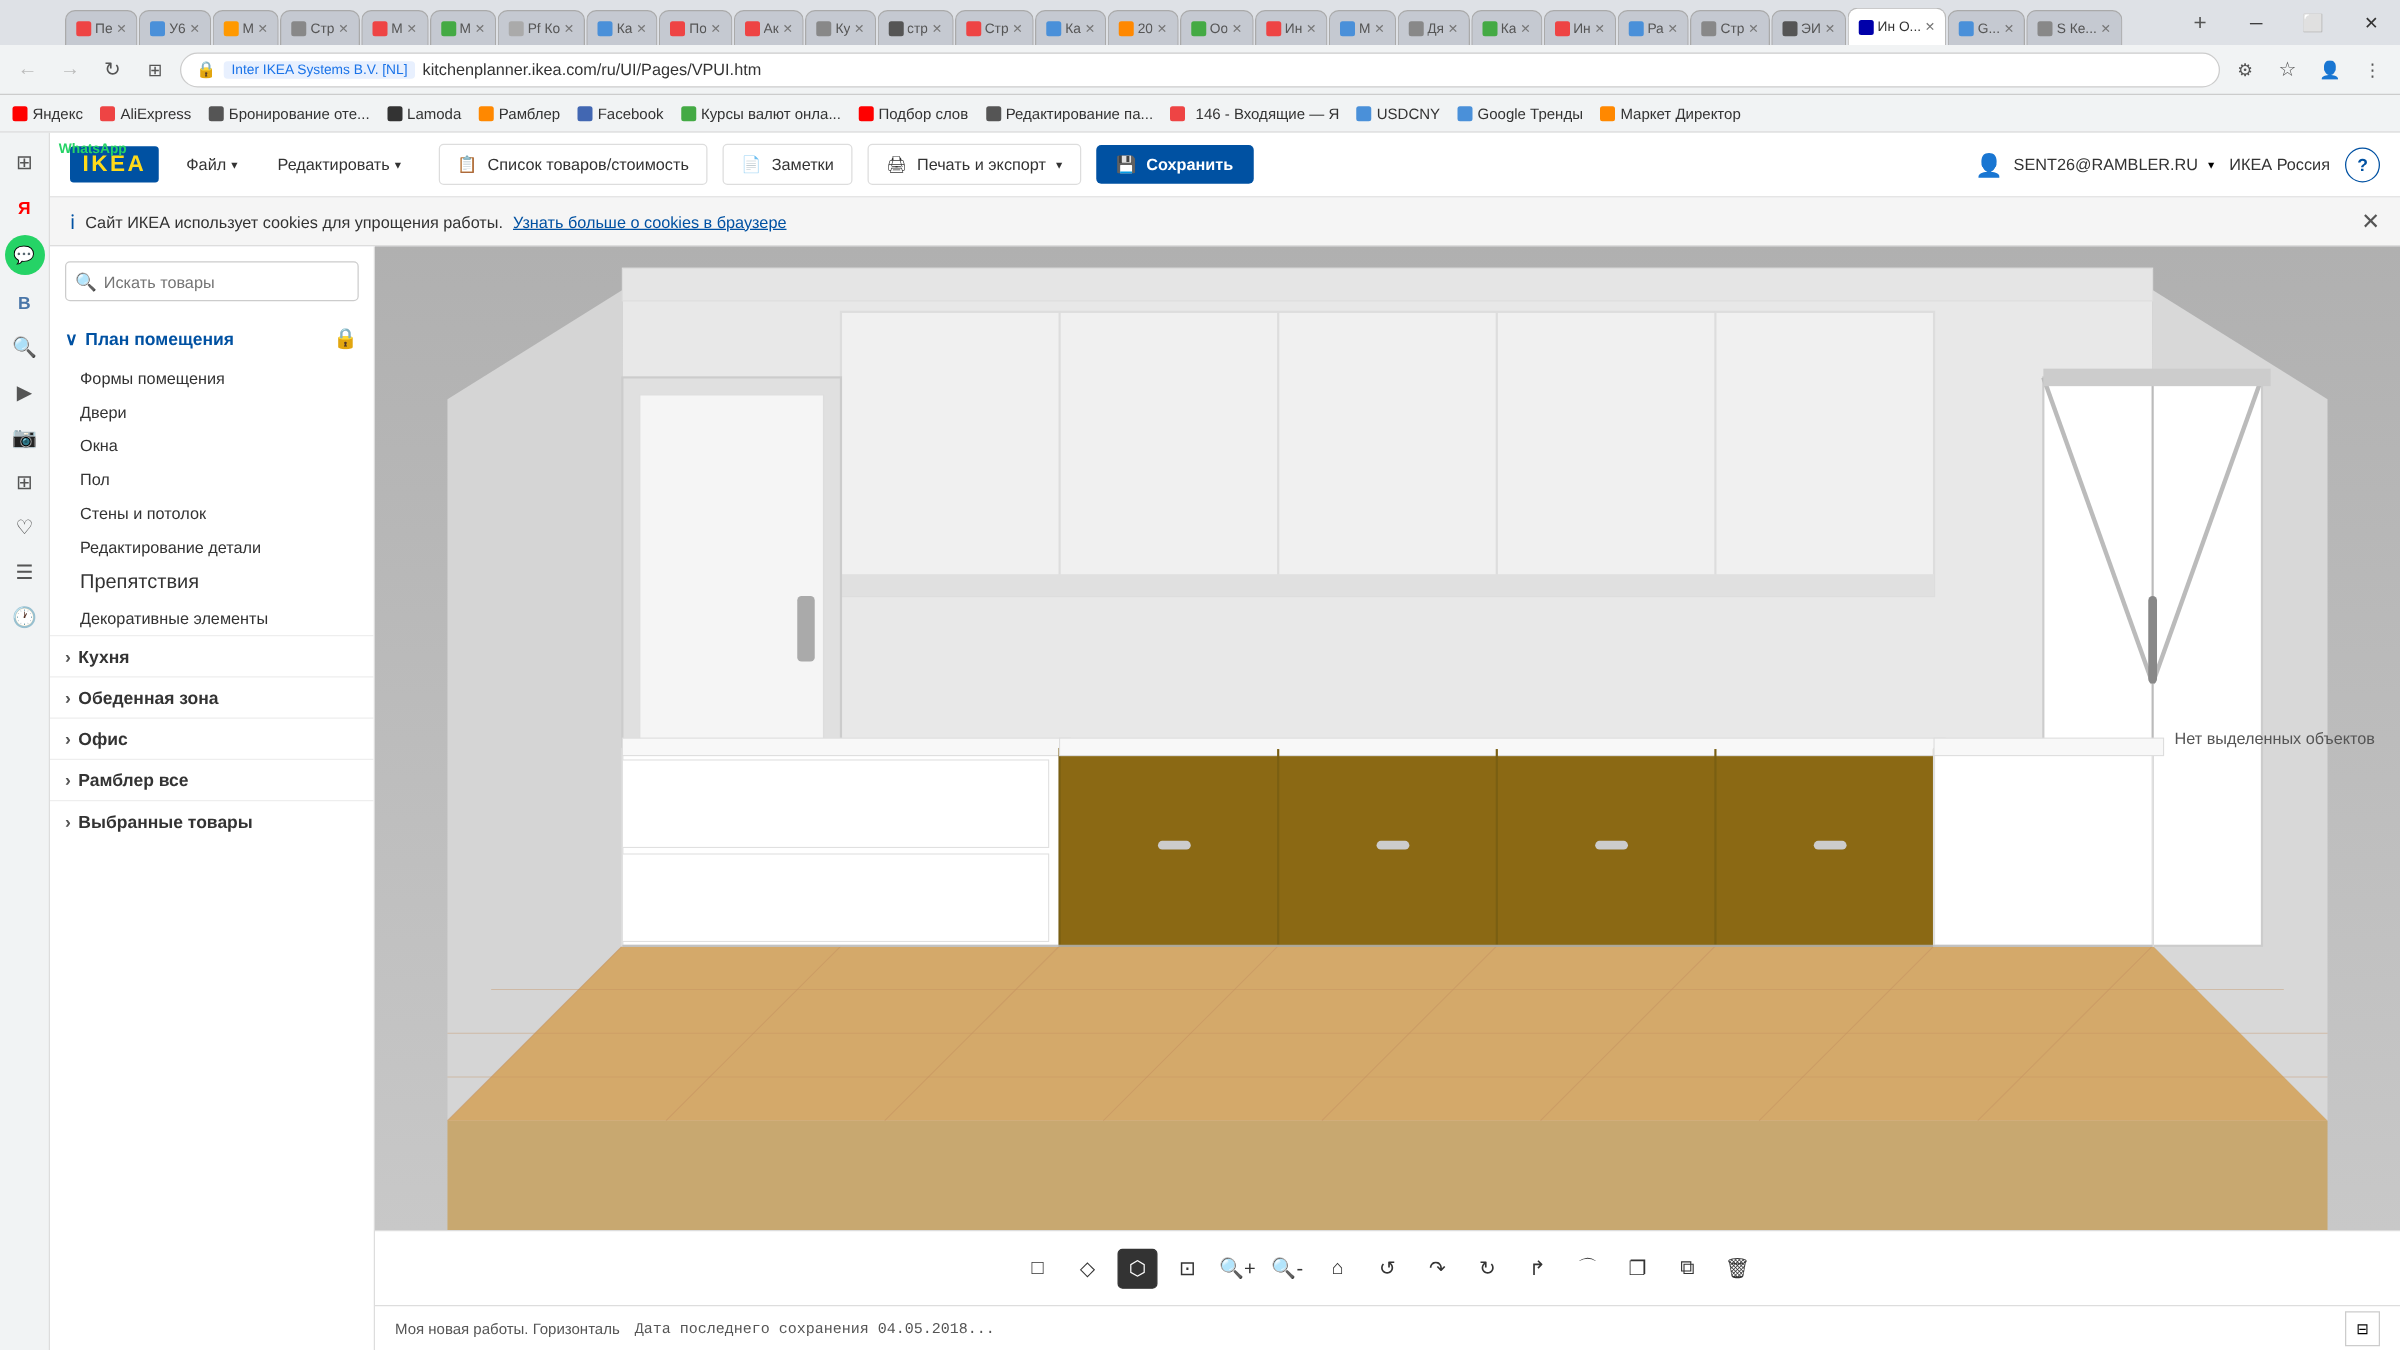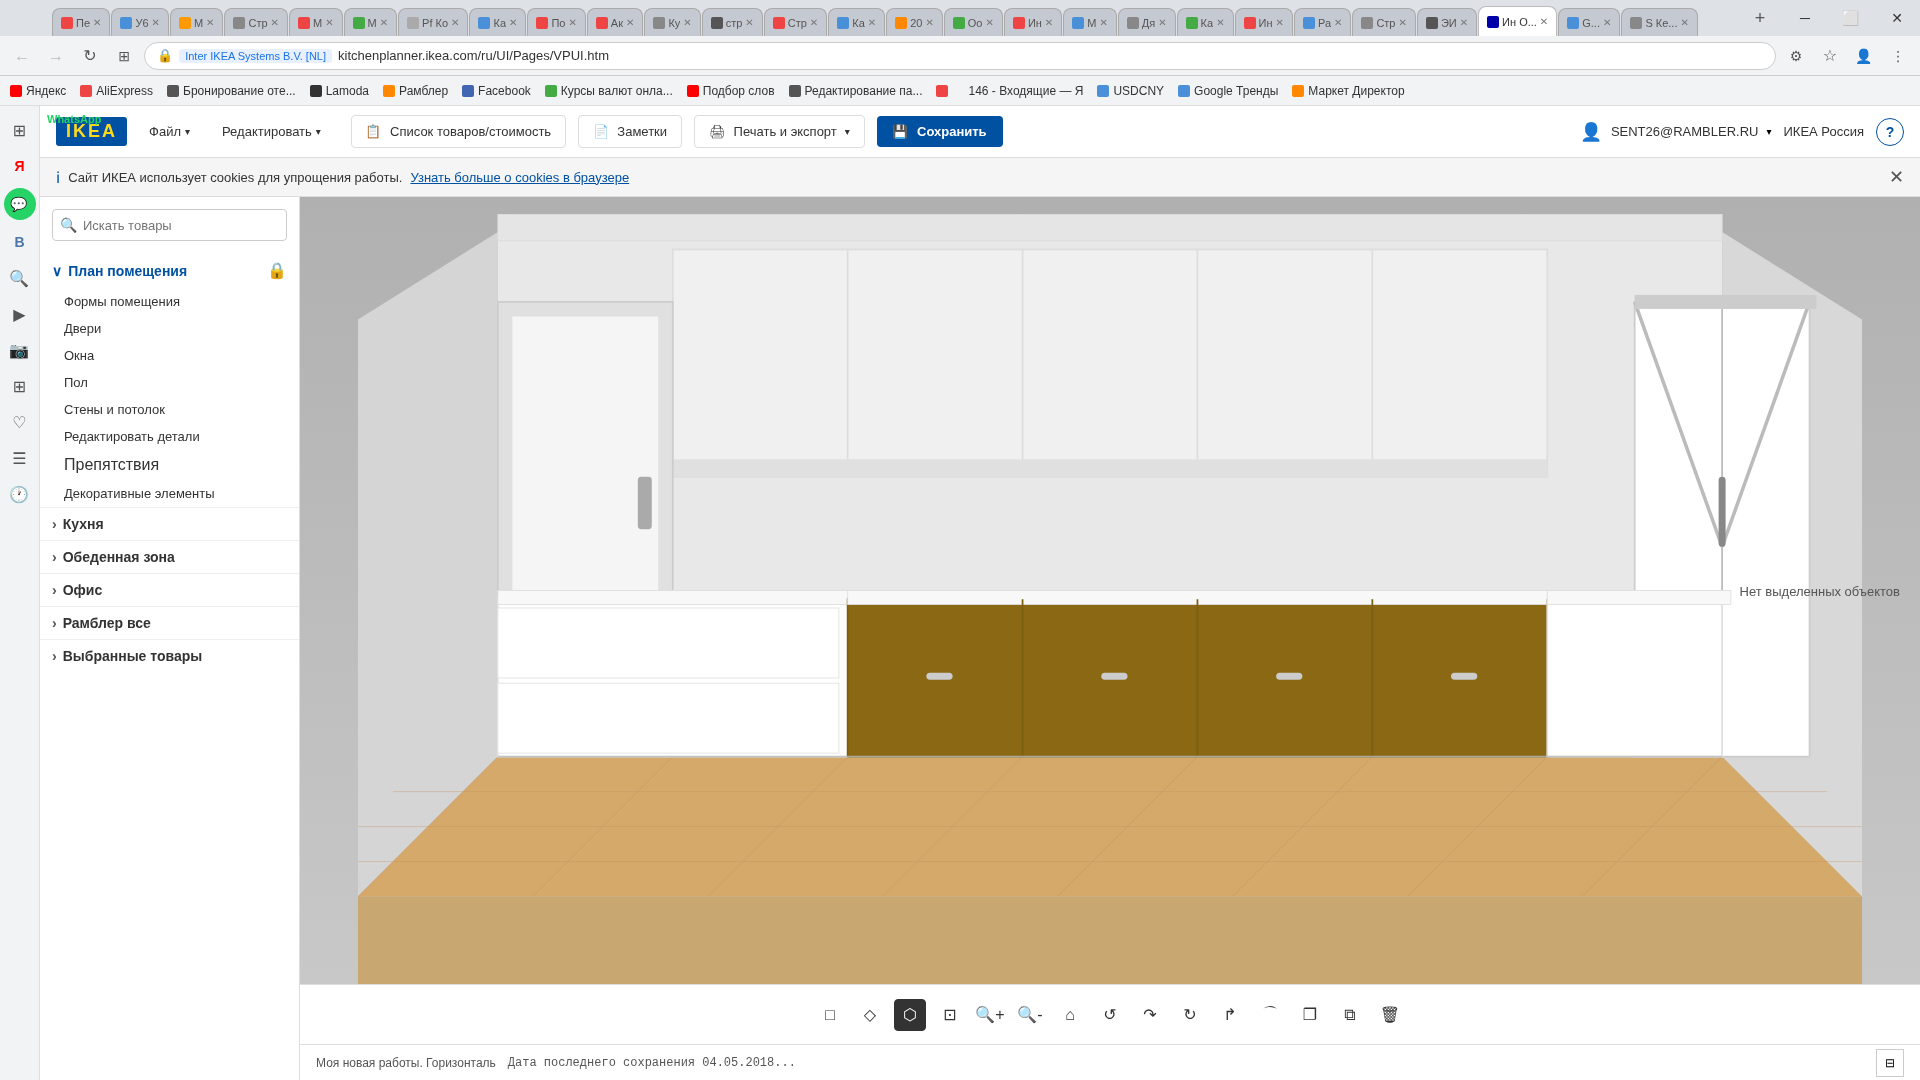--- a/index.html
+++ b/index.html
@@ -210,21 +210,21 @@
           <span>Курсы валют онла...</span>
         </div>
         <div style="display: flex; align-items: center; padding: 2px 6px; font-size: 12px; color: rgb(51, 51, 51); cursor: pointer; border-radius: 3px; white-space: nowrap; gap: 4px;">
           <span style="width: 12px; height: 12px; border-radius: 2px; background: rgb(255, 0, 0); flex-shrink: 0; display: inline-block;"></span>
           <span>Подбор слов</span>
         </div>
         <div style="display: flex; align-items: center; padding: 2px 6px; font-size: 12px; color: rgb(51, 51, 51); cursor: pointer; border-radius: 3px; white-space: nowrap; gap: 4px;">
           <span style="width: 12px; height: 12px; border-radius: 2px; background: rgb(85, 85, 85); flex-shrink: 0; display: inline-block;"></span>
           <span>Редактирование па...</span>
         </div>
-        <div style="display: flex; align-items: center; padding: 2px 6px; font-size: 12px; color: rgb(51, 51, 51); cursor: pointer; border-radius: 3px; white-space: nowrap; gap: 20px;">
+        <div style="display: flex; align-items: center; padding: 2px 6px; font-size: 12px; color: rgb(51, 51, 51); cursor: pointer; border-radius: 3px; white-space: nowrap; gap: 8px;">
           <span style="width: 12px; height: 12px; border-radius: 2px; background: rgb(238, 68, 68); flex-shrink: 0; display: inline-block;"></span>
           <span>146 - Входящие — Я</span>
         </div>
         <div style="display: flex; align-items: center; padding: 2px 6px; font-size: 12px; color: rgb(51, 51, 51); cursor: pointer; border-radius: 3px; white-space: nowrap; gap: 4px;">
           <span style="width: 12px; height: 12px; border-radius: 2px; background: rgb(74, 144, 217); flex-shrink: 0; display: inline-block;"></span>
           <span>USDCNY</span>
         </div>
         <div style="display: flex; align-items: center; padding: 2px 6px; font-size: 12px; color: rgb(51, 51, 51); cursor: pointer; border-radius: 3px; white-space: nowrap; gap: 4px;">
           <span style="width: 12px; height: 12px; border-radius: 2px; background: rgb(74, 144, 217); flex-shrink: 0; display: inline-block;"></span>
           <span>Google Тренды</span>
@@ -325,21 +325,21 @@
           <span>План помещения</span>
           <span style="flex:1;"></span>
           <span style="color:#555; font-size:16px;">🔒</span>
         </div>
         <div id="plan-items-container">
             <div style="padding: 6px 24px; font-size: 13px; color: rgb(51, 51, 51); cursor: pointer;">Формы помещения</div>
             <div style="padding: 6px 24px; font-size: 13px; color: rgb(51, 51, 51); cursor: pointer;">Двери</div>
             <div style="padding: 6px 24px; font-size: 13px; color: rgb(51, 51, 51); cursor: pointer;">Окна</div>
             <div style="padding: 6px 24px; font-size: 13px; color: rgb(51, 51, 51); cursor: pointer;">Пол</div>
             <div style="padding: 6px 24px; font-size: 13px; color: rgb(51, 51, 51); cursor: pointer;">Стены и потолок</div>
-            <div style="padding: 6px 24px; font-size: 13px; color: rgb(51, 51, 51); cursor: pointer;">Редактировать детали</div>
+            <div style="padding: 6px 24px; font-size: 13px; color: rgb(51, 51, 51); cursor: pointer;">Редактирование детали</div>
             <div style="padding: 6px 24px; font-size: 16px; color: rgb(51, 51, 51); cursor: pointer;">Препятствия</div>
             <div style="padding: 6px 24px; font-size: 13px; color: rgb(51, 51, 51); cursor: pointer;">Декоративные элементы</div>
           </div>
 
         <div id="categories-container">
             <div style="display: flex; align-items: center; padding: 8px 12px; cursor: pointer; font-size: 14px; font-weight: bold; color: rgb(51, 51, 51); gap: 6px; border-top: 1px solid rgb(238, 238, 238);">
               <span style="color: rgb(85, 85, 85);">›</span>
               <span>Кухня</span>
             </div>
             <div style="display: flex; align-items: center; padding: 8px 12px; cursor: pointer; font-size: 14px; font-weight: bold; color: rgb(51, 51, 51); gap: 6px; border-top: 1px solid rgb(238, 238, 238);">

